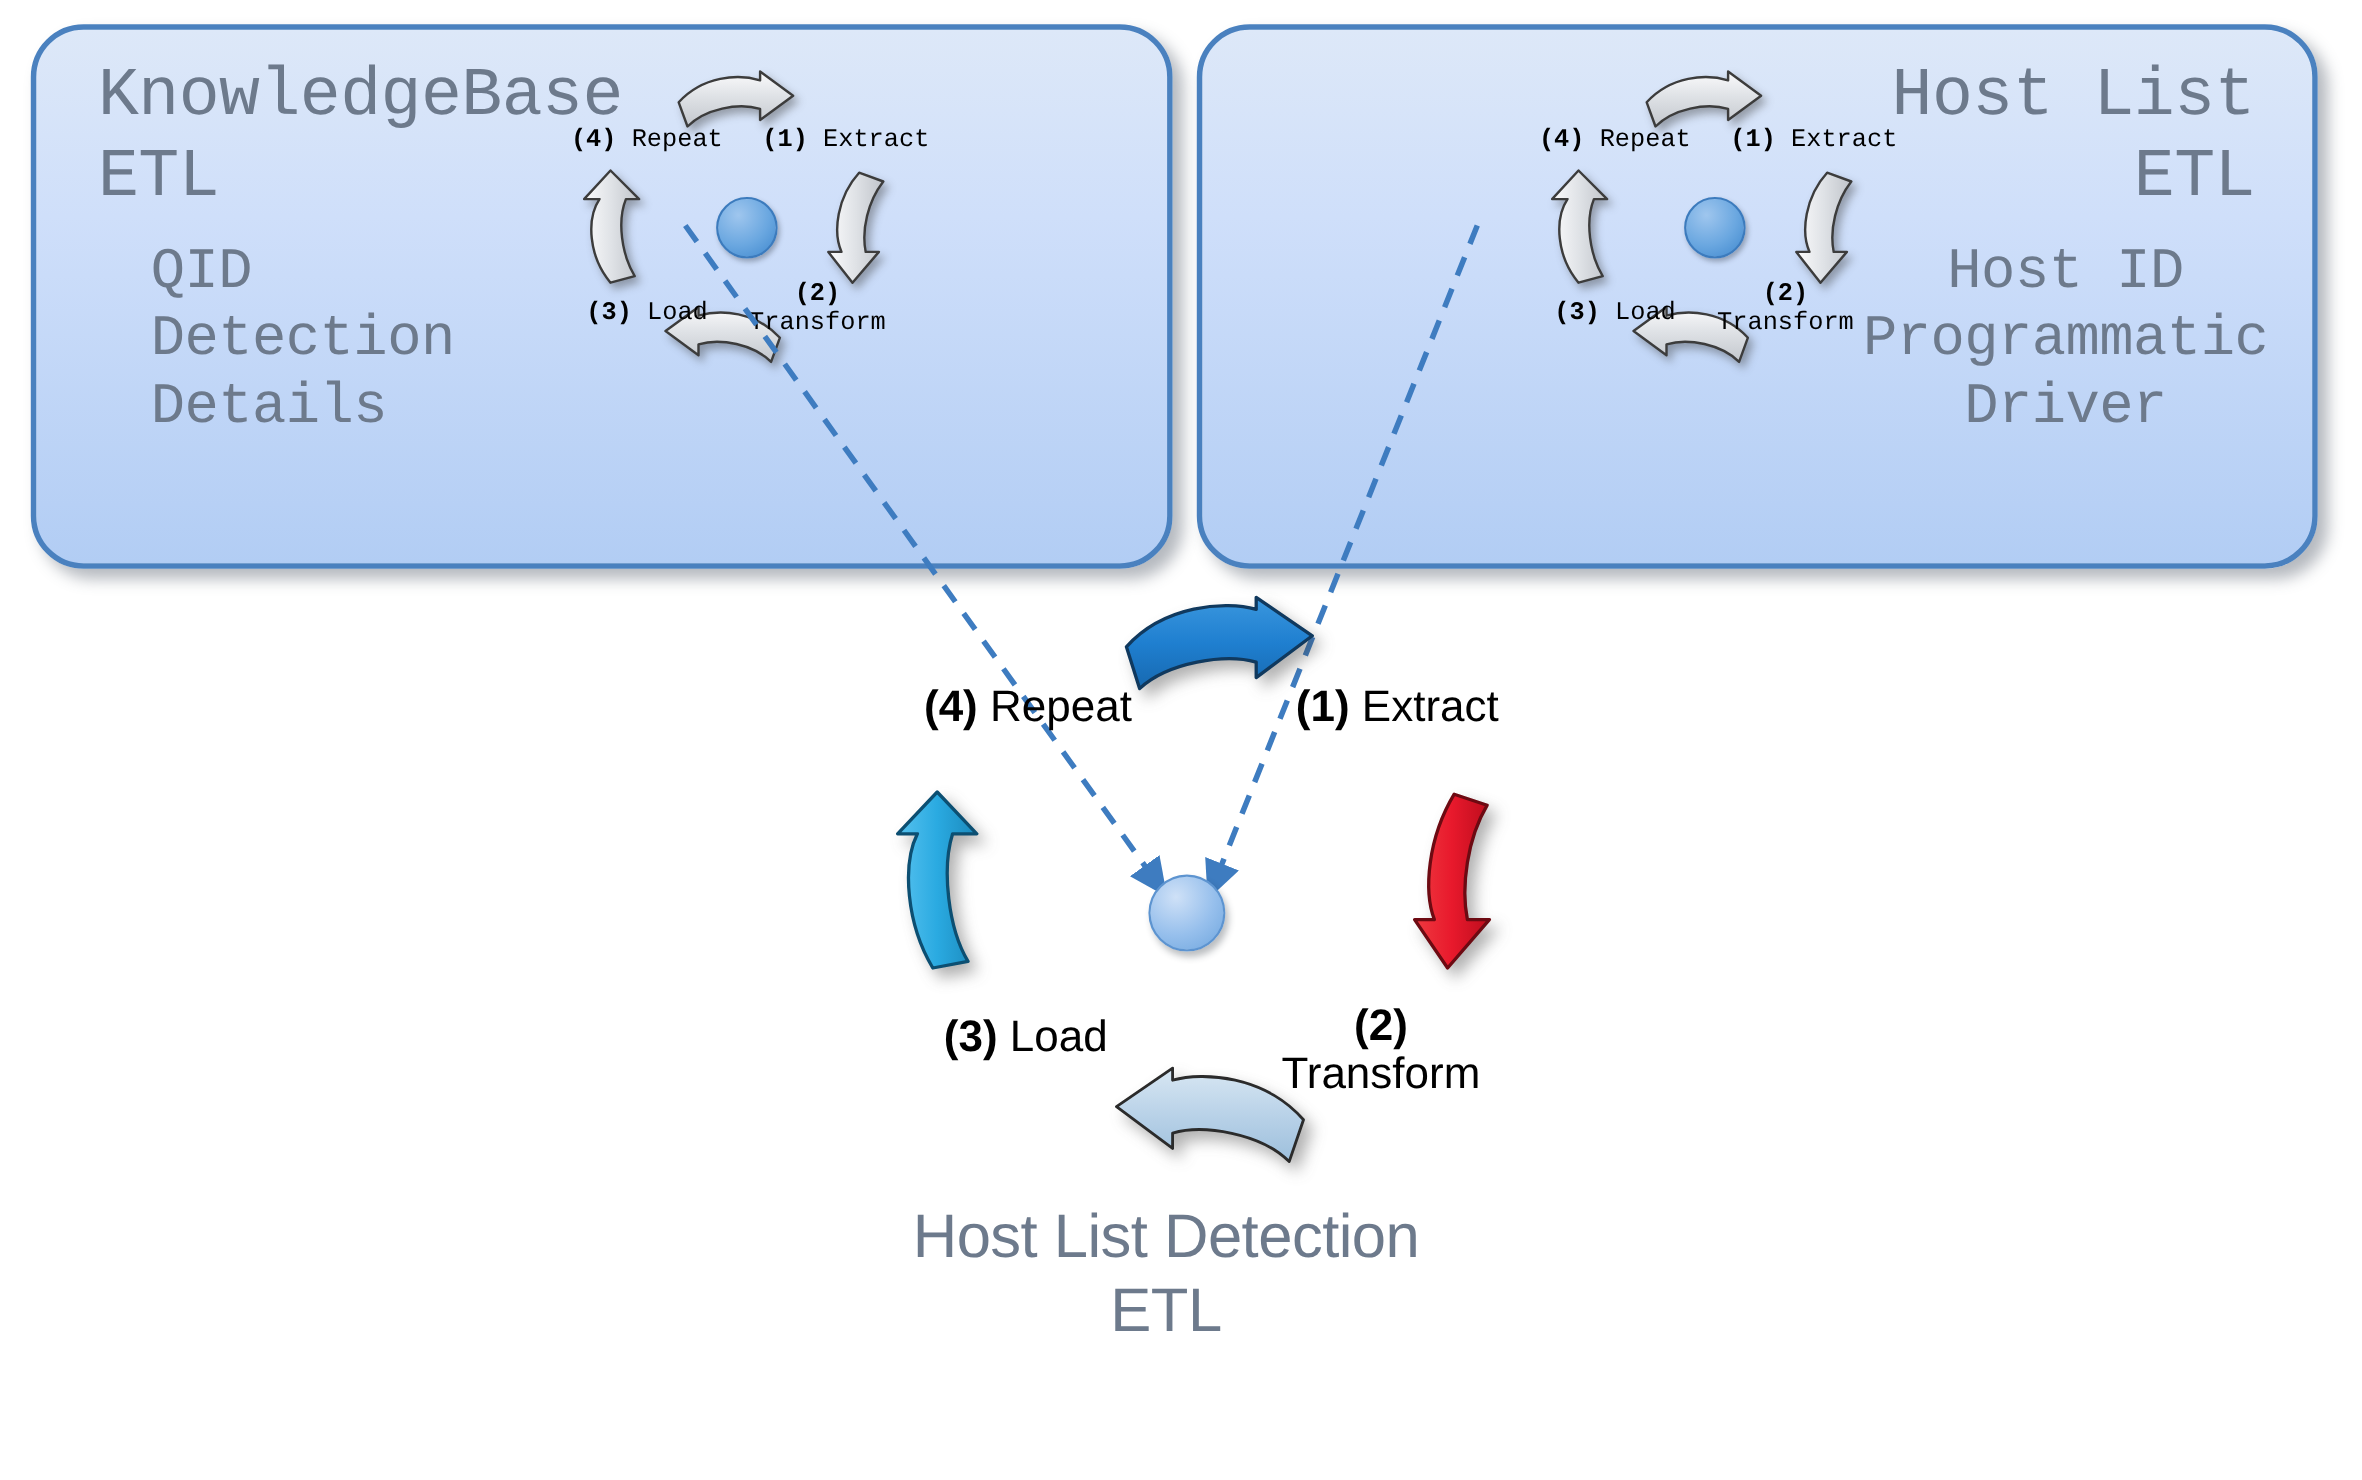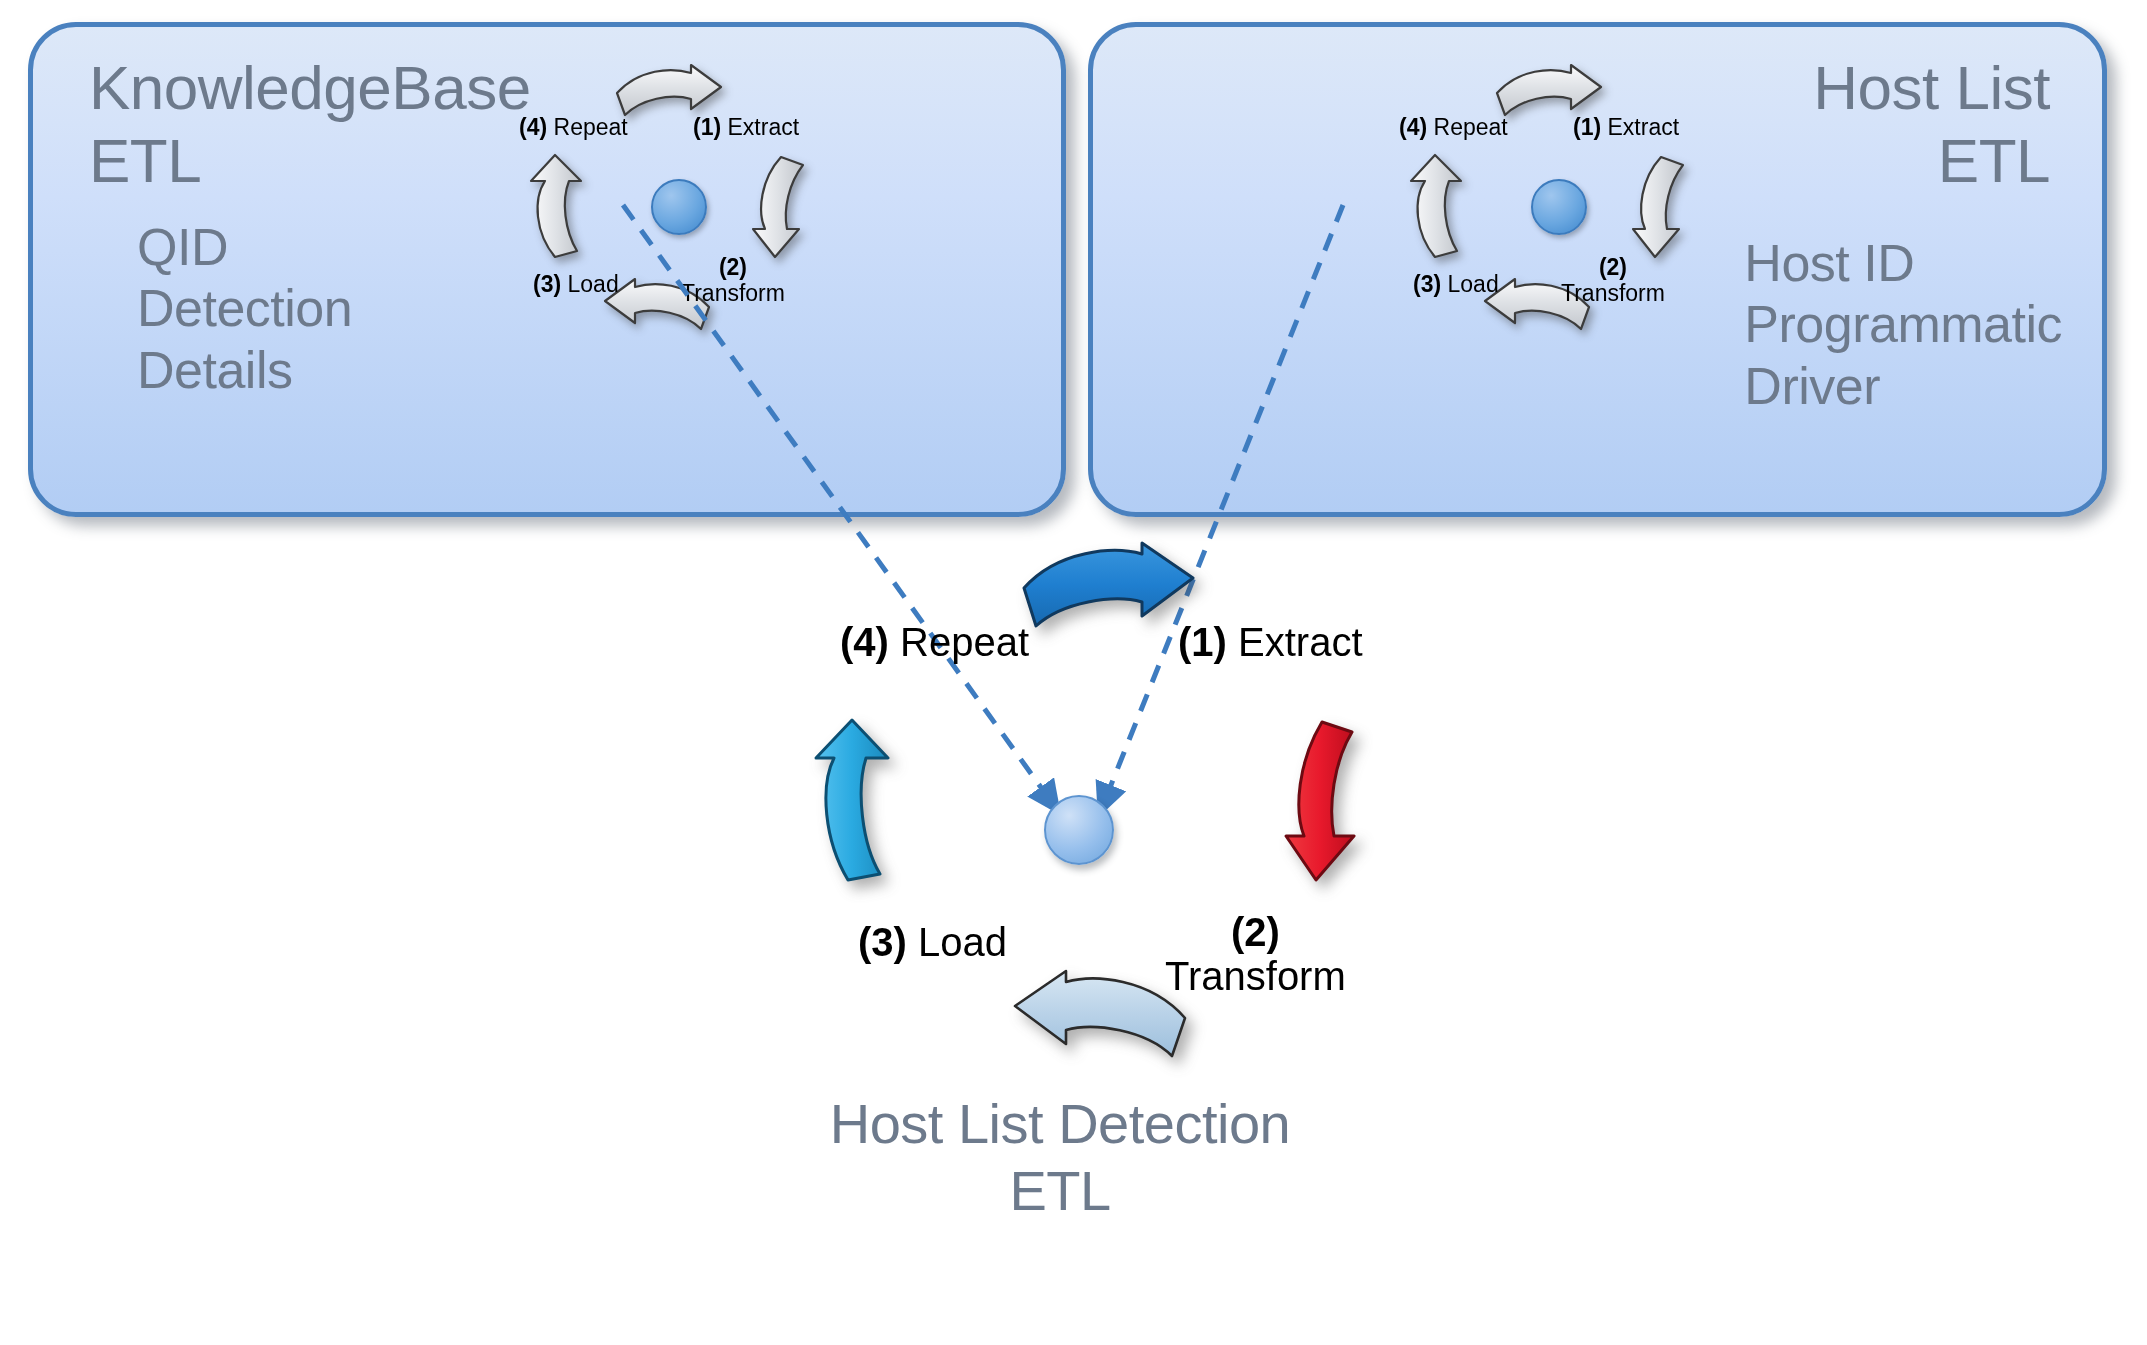--- a/index.html
+++ b/index.html
@@ -10,36 +10,37 @@
   .stage{position:absolute;left:0;top:0;width:2147px;height:1345px;}
 
   
   .panel{
     position:absolute;
     border:5px solid #4a81bf;
     border-radius:48px;
     background:linear-gradient(to bottom,#dde8f8 0%, #cfdffa 35%, #b2cdf4 100%);
     box-shadow:9px 9px 14px rgba(70,80,95,0.40);
     box-sizing:border-box;
+    font-family:Liberation Mono, monospace;
   }
   #panel-kb{left:28px;top:22px;width:1038px;height:495px;}
   #panel-hl{left:1088px;top:22px;width:1019px;height:495px;}
 
   .panel-title{
     position:absolute;
     color:#6d7a8c;
     font-weight:400;
     line-height:1.18;
     white-space:pre-line;
     letter-spacing:-0.5px;
   }
   #kb-title{left:56px;top:24px;font-size:62px;text-align:left;}
   #kb-sub{left:92px;top:190px;font-size:52px;text-align:left;margin-left:12px;}
   #hl-title{right:52px;top:24px;font-size:62px;text-align:right;}
-  #hl-sub{right:40px;top:190px;font-size:52px;text-align:left;margin-top:16px;}
+  #hl-sub{right:40px;top:190px;font-size:52px;text-align:center;}
 
   
   .mini-cycle{position:absolute;width:340px;height:290px;}
   #mini-kb{left:470px;top:30px;}
   #mini-hl{left:290px;top:30px;}
 
   .mini-lbl{
     position:absolute;font-size:23px;color:#000;white-space:nowrap;
     line-height:1.12;
   }

